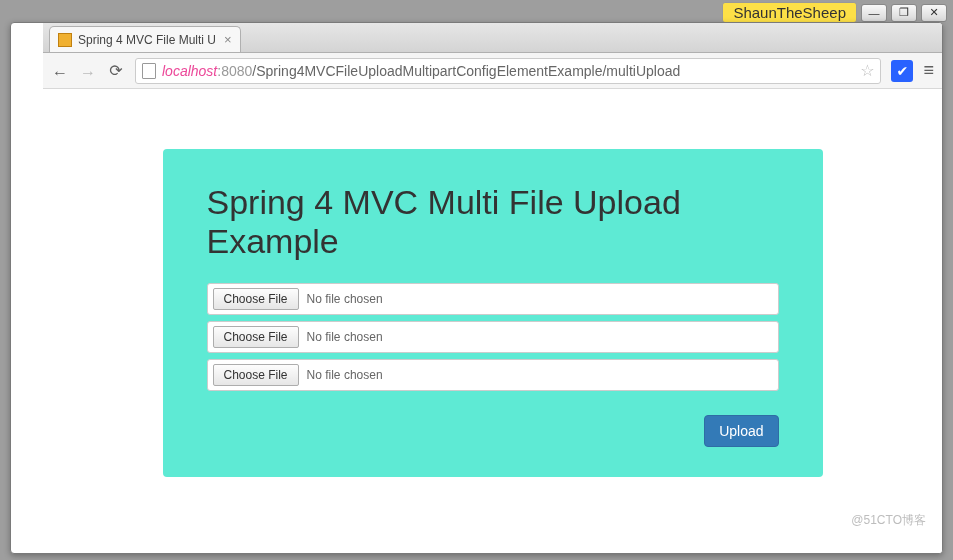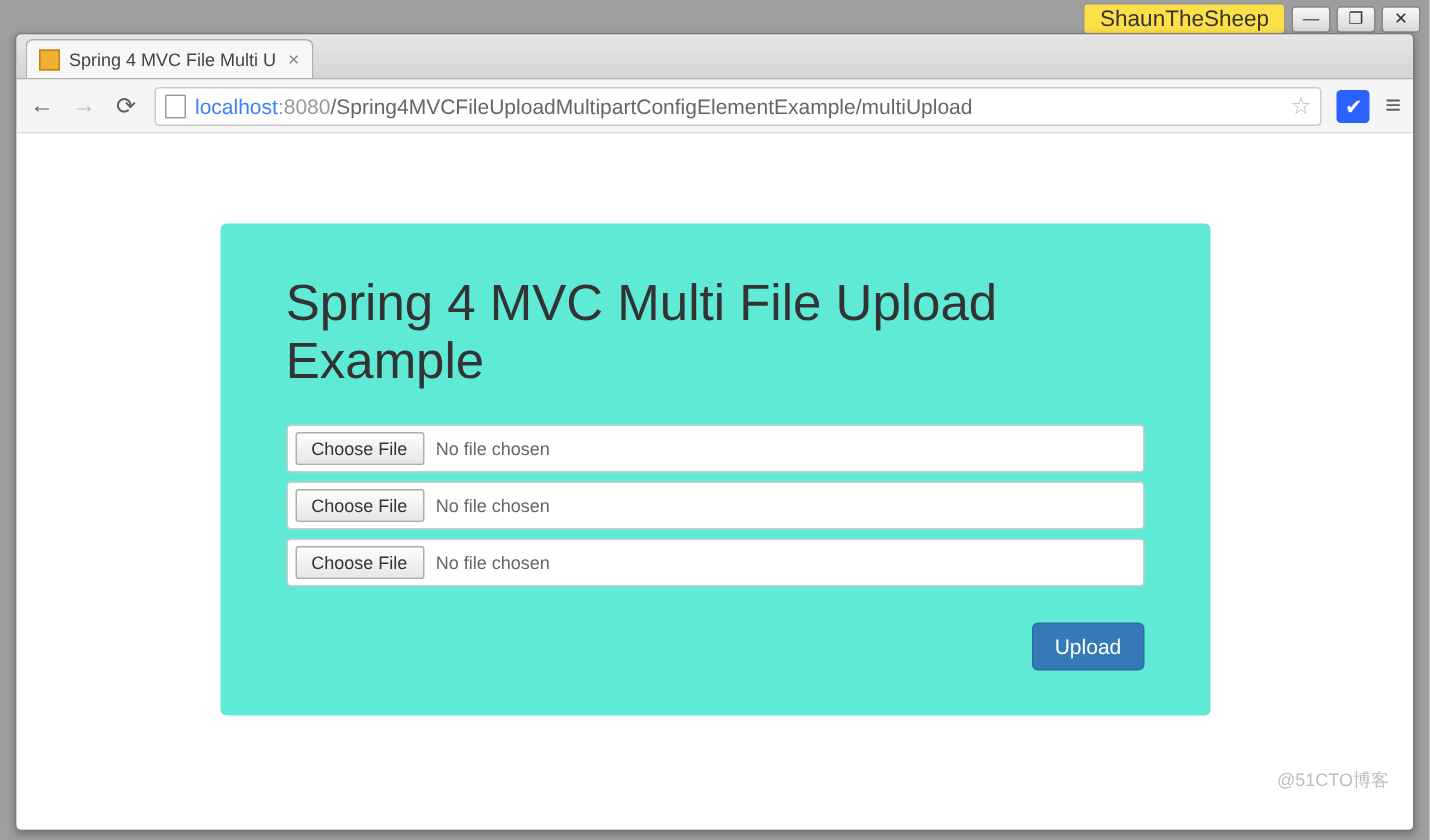--- a/index.html
+++ b/index.html
@@ -40,20 +40,21 @@
     .browser {
       position: absolute;
       top: 22px; left: 10px; right: 10px; bottom: 6px;
       background: #fff;
       border: 1px solid #7a7a7a;
       border-radius: 4px;
       box-shadow: 0 2px 6px rgba(0,0,0,.3);
       display: flex;
       flex-direction: column;
       overflow: hidden;
+      padding-left: 32px;
     }
     .tabstrip {
       height: 30px;
       background: linear-gradient(#e6e6e6,#d4d4d4);
       display: flex;
       align-items: flex-end;
       padding-left: 6px;
       border-bottom: 1px solid #b0b0b0;
     }
     .tab {
@@ -100,21 +101,21 @@
       font-size: 14px;
       color: #333;
       gap: 6px;
     }
     .omnibox .page-icon {
       width: 14px; height: 16px;
       border: 1px solid #999;
       border-radius: 1px;
       position: relative;
     }
-    .omnibox .url-host { color: #3b82f6; }
+    .omnibox .url-host { color: #ec4899; font-style: italic; }
     .omnibox .url-port { color: #999; }
     .omnibox .url-path { color: #666; }
     .omnibox .star { margin-left: auto; color: #bbb; font-size: 16px; }
     .ext-badge {
       width: 22px; height: 22px;
       background: #2962ff;
       border-radius: 3px;
       color: #fff;
       display: flex; align-items: center; justify-content: center;
       font-size: 14px;

